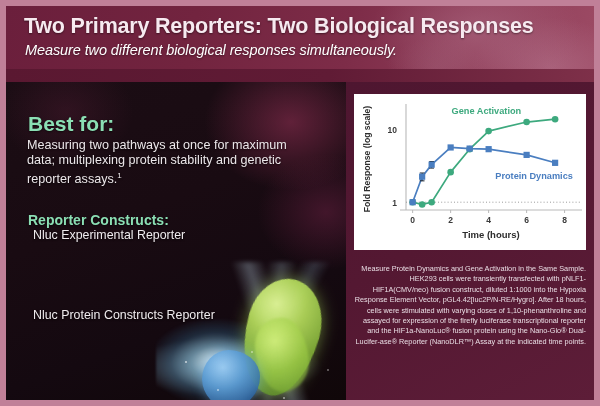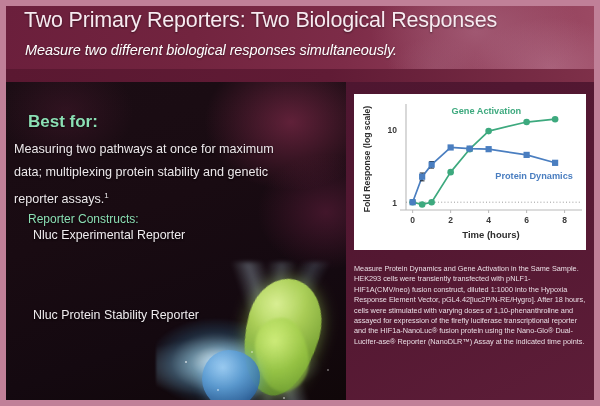--- a/index.html
+++ b/index.html
@@ -26,22 +26,22 @@
       radial-gradient(ellipse 150px 90px at 470px 26px, rgba(175,110,135,.55) 0%, rgba(175,110,135,0) 70%),
       radial-gradient(ellipse 110px 70px at 545px 62px, rgba(190,130,155,.45) 0%, rgba(190,130,155,0) 72%),
       radial-gradient(ellipse 70px 50px at 430px 66px, rgba(160,95,120,.40) 0%, rgba(160,95,120,0) 70%),
       linear-gradient(100deg,#6b1f3c 0%,#72243f 32%,#7d2c48 58%,#8e3c57 78%,#9c4a64 100%);
   }
   #header:after{
     content:"";position:absolute;left:0;bottom:0;width:100%;height:13px;
     background:linear-gradient(90deg,#5a1831 0%,#601b35 55%,#7e3049 100%);
   }
   #title{
-    position:absolute;left:18px;top:2px;
-    font-size:21.5px;font-weight:normal;color:#f7eaf0;
+    position:absolute;left:18px;top:8px;
+    font-size:21.5px;font-weight:bold;color:#f7eaf0;
     letter-spacing:-.2px;white-space:nowrap;
     text-shadow:0 1px 2px rgba(0,0,0,.45);
     text-align:center;
   }
   #subtitle{
     position:absolute;left:19px;top:36px;
     font-size:14.5px;font-weight:normal;font-style:italic;color:#ffffff;
     letter-spacing:-.1px;white-space:nowrap;
     text-shadow:0 1px 2px rgba(0,0,0,.4);
   }
@@ -103,32 +103,32 @@
     background:
       radial-gradient(circle at 30px 30px, rgba(255,255,255,.5) 0 1px, rgba(0,0,0,0) 1px),
       radial-gradient(circle at 62px 58px, rgba(255,255,255,.4) 0 1px, rgba(0,0,0,0) 1px),
       radial-gradient(circle at 96px 20px, rgba(255,255,255,.35) 0 1px, rgba(0,0,0,0) 1px),
       radial-gradient(circle at 128px 66px, rgba(255,255,255,.4) 0 1px, rgba(0,0,0,0) 1px),
       radial-gradient(circle at 172px 38px, rgba(255,255,255,.3) 0 1px, rgba(0,0,0,0) 1px),
       radial-gradient(circle at 44px 76px, rgba(255,255,255,.3) 0 1px, rgba(0,0,0,0) 1px);
   }
   #bestfor-head{
     position:absolute;left:22px;top:30px;z-index:5;
-    font-size:17px;font-weight:bold;color:#8bdfb4;
+    font-size:21px;font-weight:bold;color:#8bdfb4;
     text-shadow:0 1px 2px rgba(0,0,0,.6);
   }
   #bestfor-body{
-    position:absolute;left:8px;top:56px;width:288px;z-index:5;
-    font-size:12.6px;line-height:23px;color:#ece7ea;
+    position:absolute;left:21px;top:56px;width:288px;z-index:5;
+    font-size:12.6px;line-height:15px;color:#ece7ea;
     text-shadow:0 1px 2px rgba(0,0,0,.65);
   }
   #bestfor-body sup{font-size:8px;vertical-align:super;}
   #constructs-head{
     position:absolute;left:22px;top:130px;z-index:5;
-    font-size:12px;font-weight:normal;color:#8bdfb4;
+    font-size:14px;font-weight:bold;color:#8bdfb4;
     text-shadow:0 1px 2px rgba(0,0,0,.6);
   }
   .construct{
     position:absolute;left:27px;z-index:5;width:230px;
     font-size:12.4px;line-height:15px;color:#f0ecef;
     text-shadow:0 1px 2px rgba(0,0,0,.7);
   }
   #construct-0{top:146px;}
   #construct-1{top:195px;}
   #construct-2{top:226px;}
@@ -140,21 +140,21 @@
   }
   #chartbox{
     position:absolute;left:8px;top:12px;width:232px;height:156px;
     background:#ffffff;
   }
   #chart-svg{display:block;}
 
   #caption{
     position:absolute;left:8px;top:182px;width:232px;
     font-size:7.3px;line-height:10.4px;color:#e9dde4;
-    text-align:left;
+    text-align:right;
   }
 </style>
 </head>
 <body>
 
 <div id="page">
   <div id="frame">
 
     <div id="header">
       <div id="title">Two Primary Reporters: Two Biological Responses</div>
@@ -167,21 +167,21 @@
       <div id="protein-green"></div>
       <div id="protein-green2"></div>
       <div id="protein-blue"></div>
       <div id="speck"></div>
 
       <div id="bestfor-head">Best for:</div>
       <div id="bestfor-body"><span>Measuring two pathways at once for maximum data; multiplexing protein stability and genetic reporter assays.</span><sup>1</sup></div>
 
       <div id="constructs-head">Reporter Constructs:</div>
       <div class="construct" id="construct-0">Nluc Experimental Reporter</div>
-      <div class="construct" id="construct-2">Nluc Protein Stability Reporter</div>
+      <div class="construct" id="construct-2">Nluc Protein Constructs Reporter</div>
     </div>
 
     <div id="rightpanel">
       <div id="chartbox">
         <svg id="chart-svg" width="232" height="156" viewBox="0 0 232 156">
             <line x1="52" y1="10" x2="52" y2="116" stroke="#b9b9b9" stroke-width="1.1"></line>
             <line x1="46" y1="116" x2="228" y2="116" stroke="#b9b9b9" stroke-width="1.1"></line>
             <line x1="52" y1="108.1881794009429" x2="226" y2="108.1881794009429" stroke="#9a9a9a" stroke-width="1" stroke-dasharray="1,2.2"></line>
             <text x="43" y="111.5881794009429" text-anchor="end" font-family="&quot;Liberation Sans&quot;,sans-serif" font-size="8.5" font-weight="bold" fill="#3a3a3a">1</text>
             <text x="43" y="39.193092650561006" text-anchor="end" font-family="&quot;Liberation Sans&quot;,sans-serif" font-size="8.5" font-weight="bold" fill="#3a3a3a">10</text>

